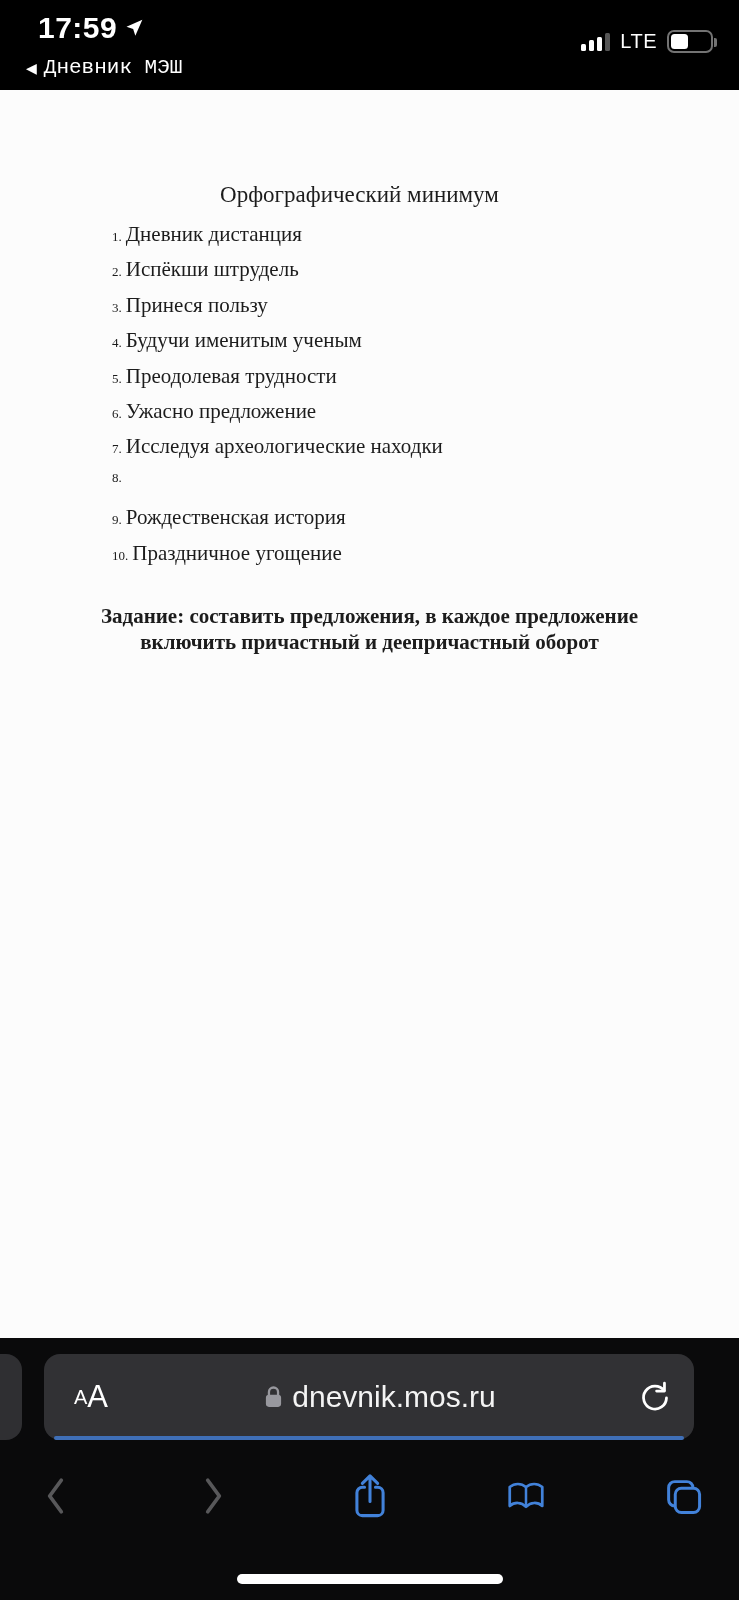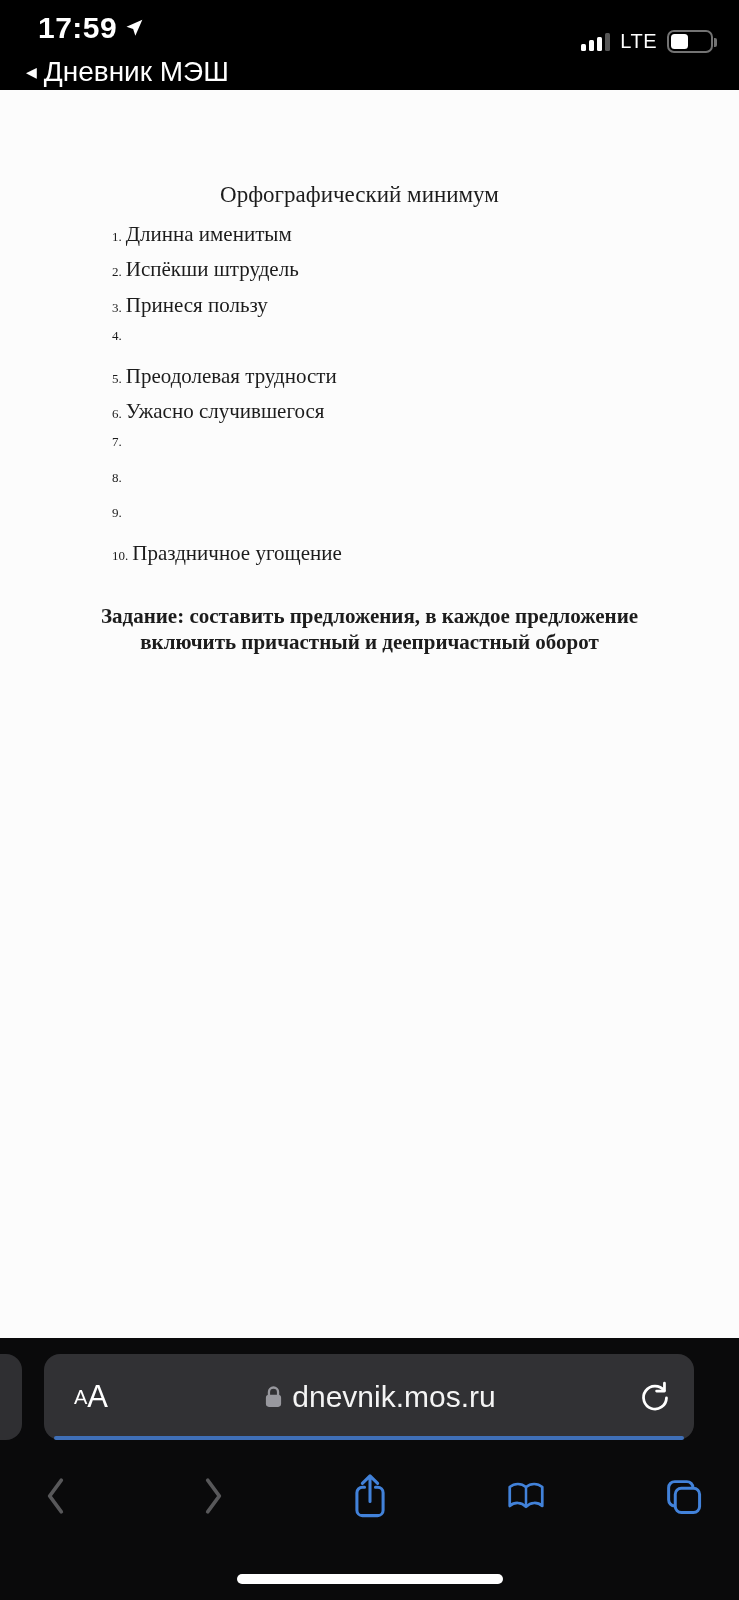--- a/index.html
+++ b/index.html
@@ -5,21 +5,21 @@
   * { margin:0; padding:0; box-sizing:border-box; }
   html,body { width:739px; height:1600px; background:#000; overflow:hidden; }
   body { font-family:"Liberation Sans", sans-serif; position:relative; }
 
   
   #status-bar { position:absolute; top:0; left:0; width:739px; height:90px; background:#000; color:#fff; }
   .sb-time { position:absolute; left:38px; top:11px; display:flex; align-items:center; gap:7px; }
   .sb-time .t { font-size:30px; font-weight:700; letter-spacing:.5px; }
   .sb-back { position:absolute; left:26px; top:56px; display:flex; align-items:center; gap:7px; color:#fff; }
   .sb-back .tri { font-family:"DejaVu Sans", sans-serif; font-size:14px; line-height:1; }
-  .sb-back .lbl { font-size:28px; }
+  .sb-back .lbl { font-size:21px;font-family:Liberation Mono, monospace; }
   .sb-right { position:absolute; right:26px; top:30px; display:flex; align-items:center; gap:10px; }
   .signal { display:flex; align-items:flex-end; gap:3px; height:18px; }
   .signal i { display:block; width:5px; border-radius:1.5px; background:#fff; }
   .signal i.dim { background:#565656; }
   .lte { font-size:20px; font-weight:400; letter-spacing:.5px; }
   .battery { position:relative; width:46px; height:23px; border:2px solid rgba(255,255,255,.45); border-radius:7px; }
   .battery .fill { position:absolute; left:2px; top:2px; bottom:2px; width:17px; background:#fff; border-radius:3.5px; }
   .battery .nub { position:absolute; right:-6px; top:6px; width:3px; height:9px; background:rgba(255,255,255,.45); border-radius:0 2px 2px 0; }
 
   
@@ -74,49 +74,52 @@
         <div class="nub"></div>
     </div>
   </div>
 </div>
 
 <div id="page">
   <div class="doc-title">Орфографический минимум</div>
   <ol class="doc-list">
     <li>
         <span class="num">1.</span>
-        <span class="txt">Длинна именитым</span>
+        <span class="txt">Дневник дистанция</span>
       </li>
     <li>
         <span class="num">2.</span>
         <span class="txt">Испёкши штрудель</span>
       </li>
     <li>
         <span class="num">3.</span>
         <span class="txt">Принеся пользу</span>
       </li>
     <li>
         <span class="num">4.</span>
+        <span class="txt">Будучи именитым ученым</span>
       </li>
     <li>
         <span class="num">5.</span>
         <span class="txt">Преодолевая трудности</span>
       </li>
     <li>
         <span class="num">6.</span>
-        <span class="txt">Ужасно случившегося</span>
+        <span class="txt">Ужасно предложение</span>
       </li>
     <li>
         <span class="num">7.</span>
+        <span class="txt">Исследуя археологические находки</span>
       </li>
     <li>
         <span class="num">8.</span>
       </li>
     <li>
         <span class="num">9.</span>
+        <span class="txt">Рождественская история</span>
       </li>
     <li>
         <span class="num">10.</span>
         <span class="txt">Праздничное угощение</span>
       </li>
   </ol>
   <div class="doc-task">Задание: составить предложения, в каждое предложение включить причастный и деепричастный оборот</div>
 </div>
 
 <div id="chrome">

